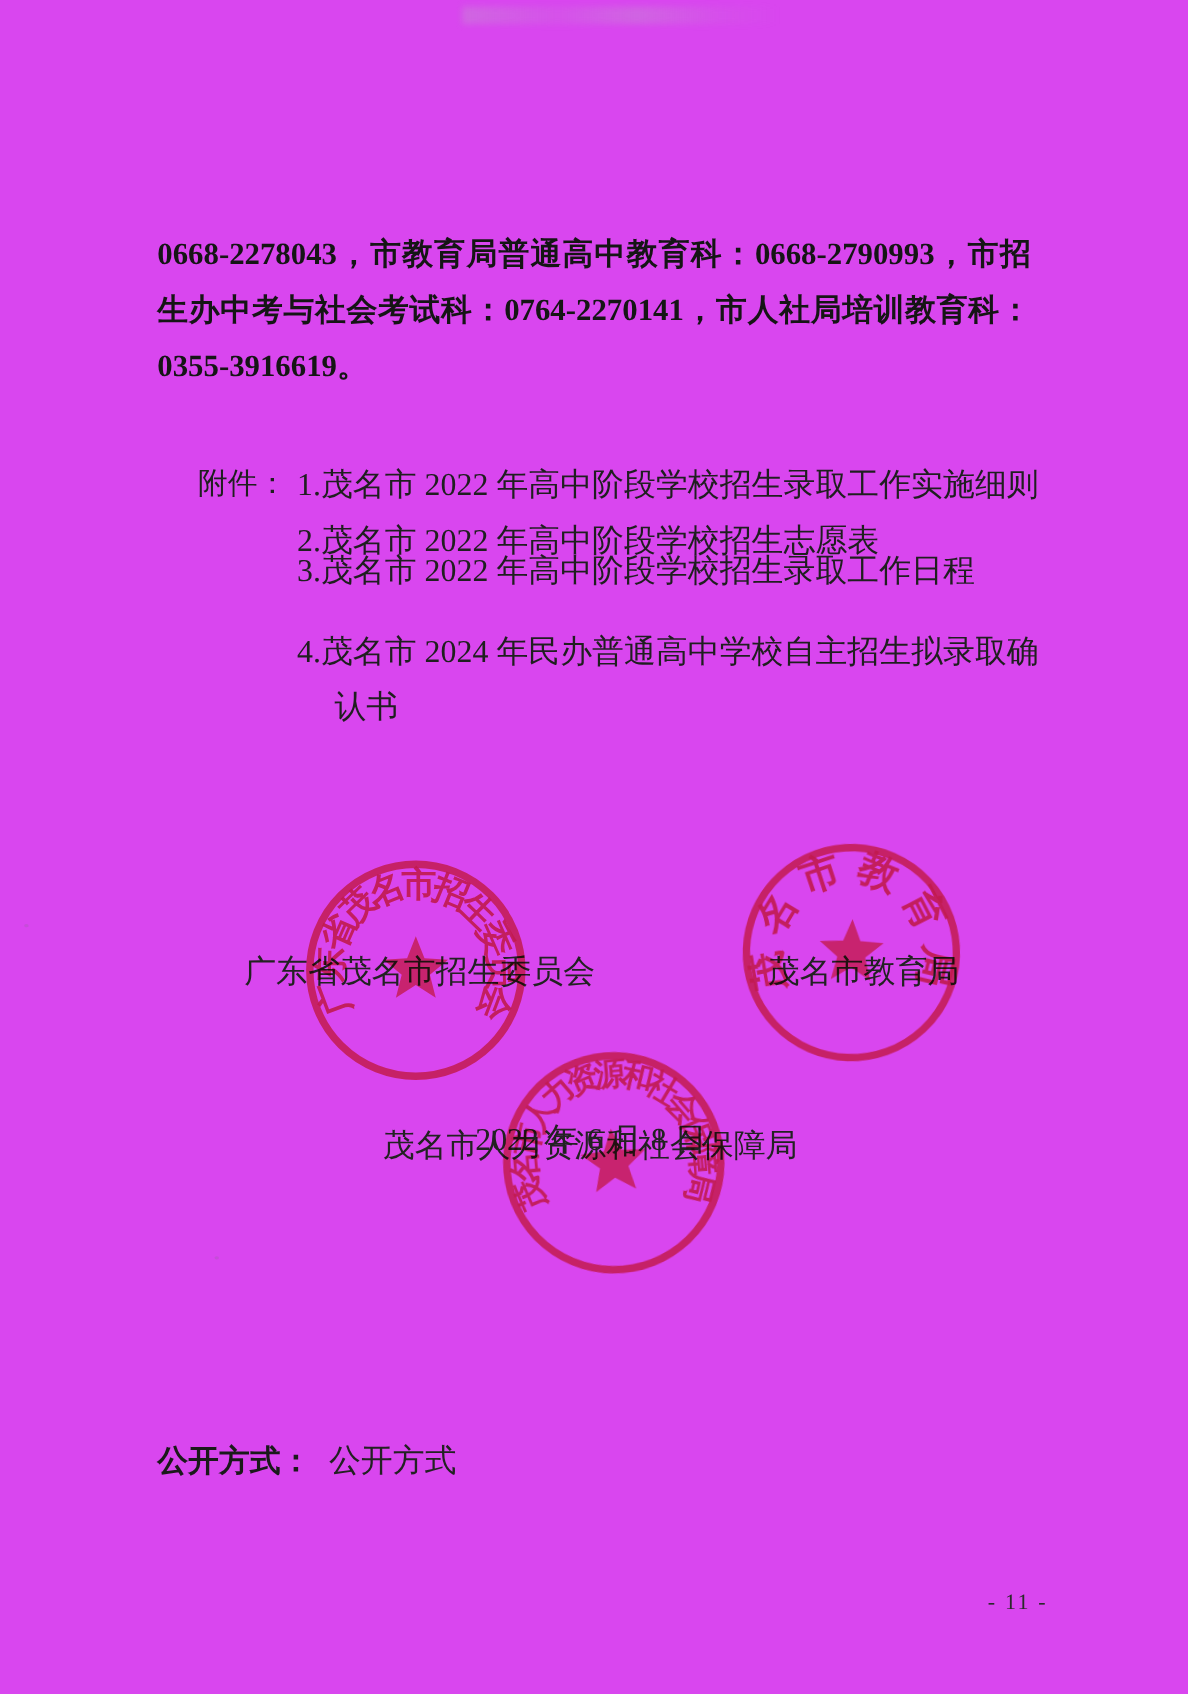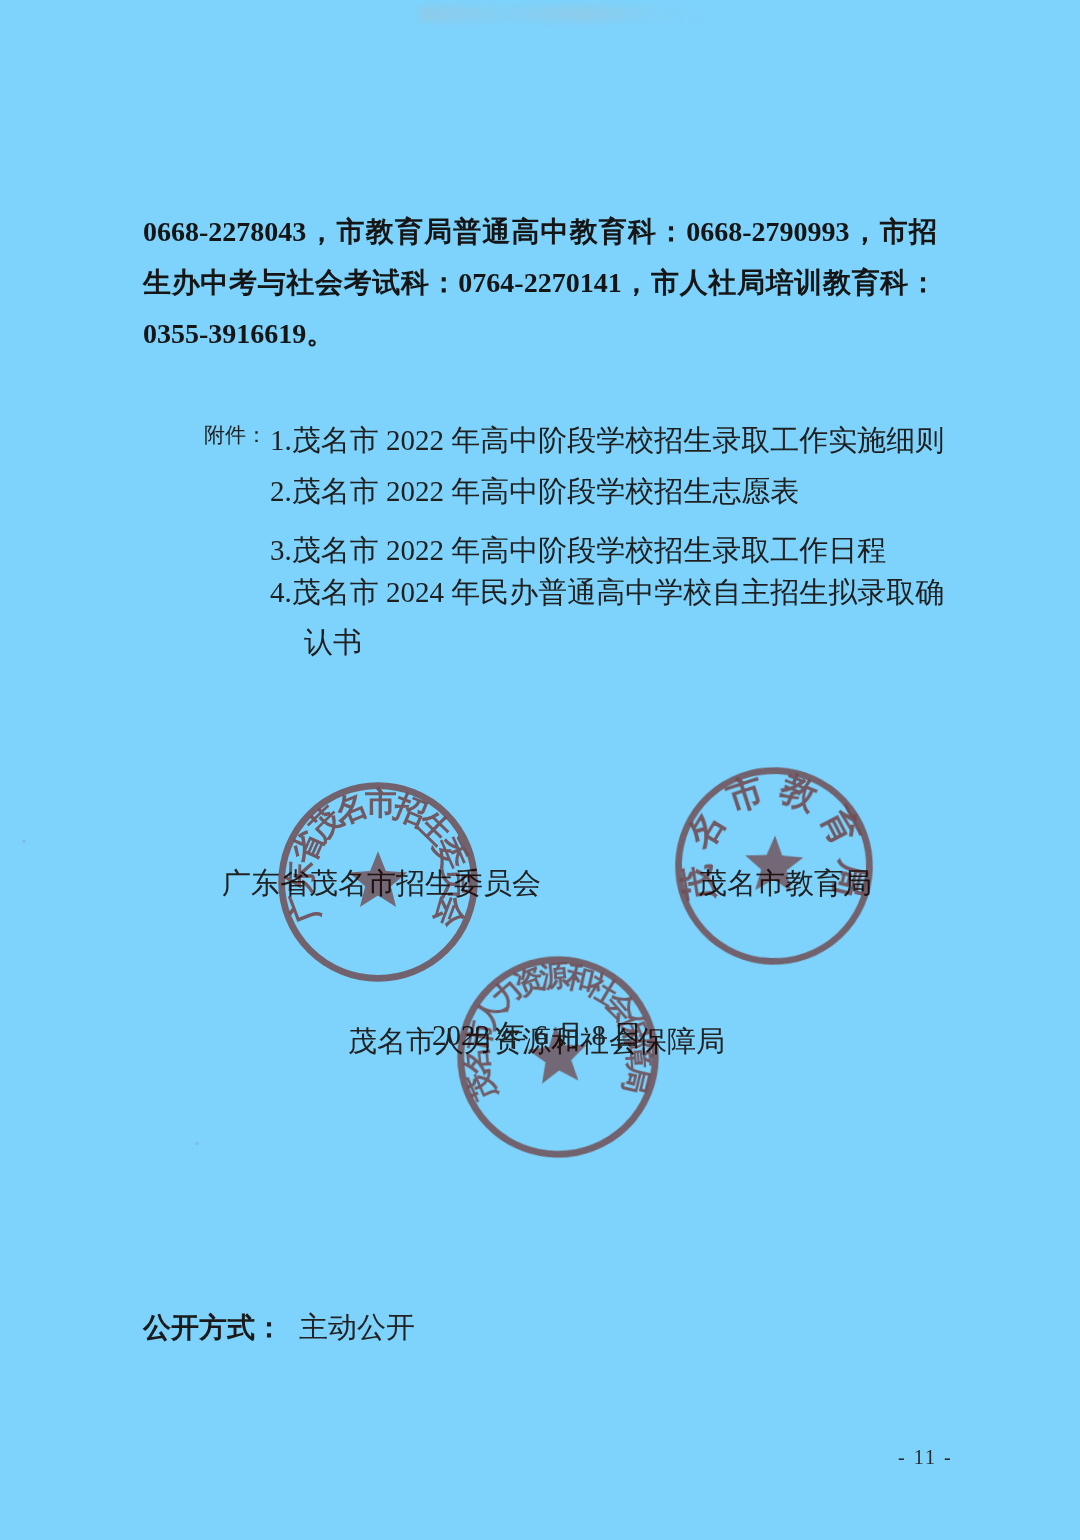--- a/index.html
+++ b/index.html
@@ -1,19 +1,19 @@
 <!DOCTYPE html>
 <html><head>
 <meta charset="utf-8">
 <style>
   html,body{margin:0;padding:0;background:#ffffff;}
   .page{
     position:relative;
     width:1080px;height:1540px;
-    background:#7dd3fc;
+    background:#d946ef;
     overflow:hidden;
     font-family:"Liberation Serif","DejaVu Serif",serif;
     color:#1f1f1f;
   }
   
   .smudge{
     position:absolute;left:420px;top:6px;width:290px;height:16px;
     background:linear-gradient(90deg,
       rgba(185,185,192,.28) 0%,rgba(185,185,192,.10) 30%,
       rgba(185,185,192,.26) 55%,rgba(185,185,192,.08) 80%,transparent 100%);
@@ -30,25 +30,25 @@
     font-size:28px;font-weight:bold;line-height:51px;color:#151515;
   }
   .body-line{
     text-align:justify;text-align-last:justify;
     text-justify:inter-character;
     white-space:nowrap;
   }
   .body-line.last{text-align-last:left;}
 
   
-  .att-label{position:absolute;left:204px;top:421px;font-size:21px;white-space:nowrap;}
+  .att-label{position:absolute;left:180px;top:421px;font-size:27px;white-space:nowrap;}
   .att-item{position:absolute;left:270px;font-size:29px;white-space:nowrap;}
   .att-0{top:421px;}
   .att-1{top:472px;}
-  .att-2{top:531px;}
+  .att-2{top:499px;}
   .att-3{top:573px;}
   .att-4{top:623px;left:304px;}
 
   
   .sig{position:absolute;font-size:29px;white-space:nowrap;color:#222;}
   .sig-left{left:222px;top:864px;}
   .sig-right{left:698px;top:864px;}
   .sig-center{left:348px;top:1022px;}
   .sig-date{left:432px;top:1016px;}
 
@@ -100,21 +100,21 @@
   <div class="att-item att-2">3.茂名市 2022 年高中阶段学校招生录取工作日程</div>
   <div class="att-item att-3">4.茂名市 2024 年民办普通高中学校自主招生拟录取确</div>
   <div class="att-item att-4">认书</div>
 
   <div class="sig sig-left">广东省茂名市招生委员会</div>
   <div class="sig sig-right">茂名市教育局</div>
   <div class="sig sig-center">茂名市人力资源和社会保障局</div>
   <div class="sig sig-date">2022 年 6 月 8 日</div>
 
   <div class="disclosure">
-    <span class="disc-label">公开方式：</span><span class="disc-value">主动公开</span>
+    <span class="disc-label">公开方式：</span><span class="disc-value">公开方式</span>
   </div>
 
   <div class="page-num">- 11 -</div>
 
   <svg class="seal seal-1" viewBox="0 0 220 220">
     <defs>
       <path id="arc1" d="M 49.4 145 A 70 70 0 1 1 170.6 145"></path>
     </defs>
     <circle class="seal-ring" cx="110" cy="110" r="100"></circle>
     <polygon class="seal-star" points="110,78 118.2,98.7 140.4,100.1 123.3,114.3 128.8,135.9 110,124 91.2,135.9 96.7,114.3 79.6,100.1 101.8,98.7"></polygon>

